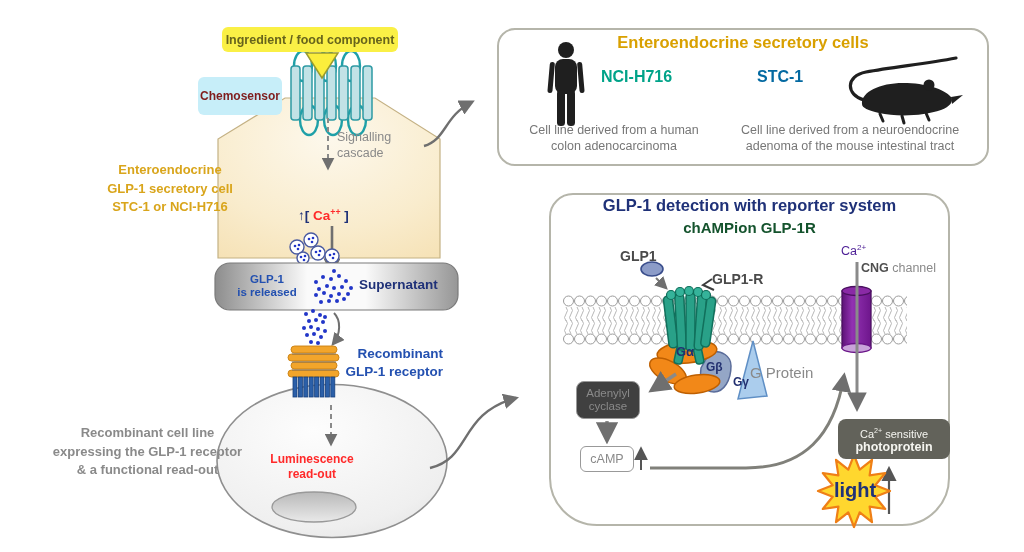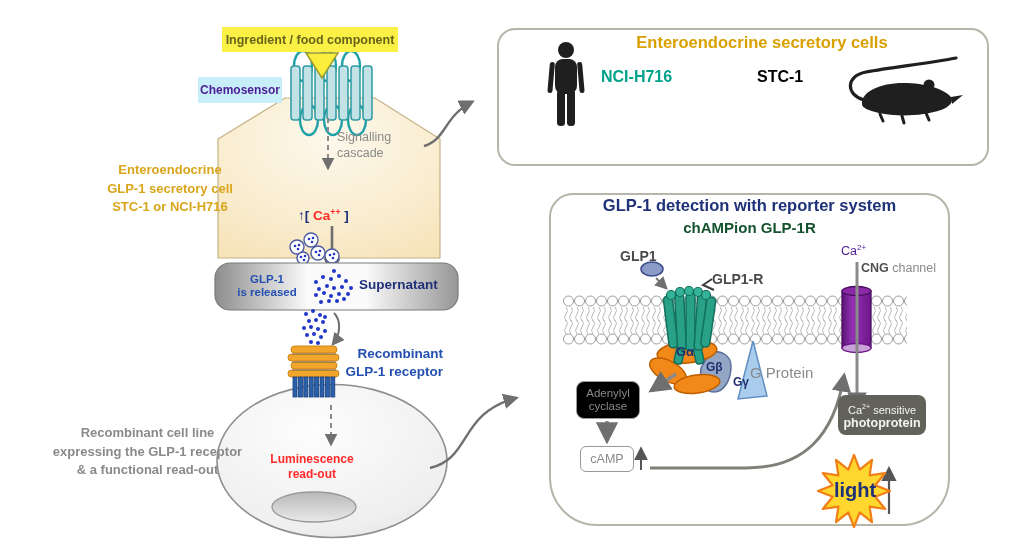--- a/index.html
+++ b/index.html
@@ -3,25 +3,25 @@
 <meta charset="utf-8">
 <style>
   html,body{margin:0;padding:0;background:#fff;}
   #canvas{position:relative;width:1024px;height:552px;background:#fff;overflow:hidden;
           font-family:"Liberation Sans",sans-serif;}
   .panel{position:absolute;background:#fff;border:2px solid #B5B5AA;box-sizing:border-box;z-index:1;}
   svg.layer{position:absolute;left:0;top:0;z-index:2;}
   .lbl{position:absolute;z-index:3;white-space:nowrap;}
   .ctr{text-align:center;white-space:normal;}
   .b{font-weight:bold;}
-  .gold{color:#D9A51B}.gold2{color:#D9A000}.teal{color:#00A389}.mag{color:#000000}
+  .gold{color:#D9A51B}.gold2{color:#D9A000}.teal{color:#00A389}.mag{color:#0369a1}
   .navy{color:#1F3178}.cyan{color:#14532d}.royal{color:#2350B0}.red{color:#FF2A2A}
   .gray{color:#8A8A8A}.dgray{color:#4A4A4A}.mgray{color:#4c1d95}
   .box{position:absolute;z-index:3;display:flex;align-items:center;justify-content:center;
-       box-sizing:border-box;text-align:center;}
+       box-sizing:border-box;text-align:center;border-radius:6px;}
   sup{font-size:0.65em;}
 </style>
 </head>
 <body>
 
 <div id="canvas">
 
   <div class="panel" style="left:497px;top:28px;width:492px;height:138px;border-radius:18px;"></div>
   <div class="panel" style="left:549px;top:193px;width:401px;height:333px;border-radius:24px 24px 48px 48px;"></div>
 
@@ -256,21 +256,21 @@
     <line x1="607" y1="421" x2="607" y2="440" stroke="#8a8a8a" stroke-width="3.4" marker-end="url(#ah)"></line>
     <line x1="641" y1="470" x2="641" y2="449" stroke="#555" stroke-width="2" marker-end="url(#ahd)"></line>
     <path d="M650,468 H746 C804,468 834,436 844,376" fill="none" stroke="#80807A" stroke-width="3" marker-end="url(#ah)"></path>
     <line x1="889" y1="514" x2="889" y2="469" stroke="#555" stroke-width="2.2" marker-end="url(#ahd)"></line>
 
     <polygon points="854,455 859.7,469.7 872,459.8 869.6,475.4 885.2,473 875.3,485.3 890,491 875.3,496.7 885.2,509 869.6,506.6 872,522.2 859.7,512.3 854,527 848.3,512.3 836,522.2 838.4,506.6 822.8,509 832.7,496.7 818,491 832.7,485.3 822.8,473 838.4,475.4 836,459.8 848.3,469.7" fill="#FFD72E" stroke="#EF7F16" stroke-width="2.2" stroke-linejoin="round"></polygon>
   </svg>
 
   <div class="box b" style="left:222px;top:27px;width:176px;height:25px;background:#FAF046;color:#67641C;font-size:12.5px;">Ingredient / food component</div>
 
-  <div class="box b" style="left:198px;top:77px;width:84px;height:26px;background:#C7EEF9;color:#4c1d95;font-size:12px;">Chemosensor</div>
+  <div class="box b" style="left:198px;top:77px;width:84px;height:38px;background:#C7EEF9;color:#7f1d1d;font-size:12px;">Chemosensor</div>
 
   <div class="lbl gray" style="left:337px;top:129px;font-size:12.5px;line-height:16px;">
     <div>Signalling</div>
     <div>cascade</div>
   </div>
 
   <div class="lbl b" style="left:298px;top:206px;font-size:13.5px;">
     <span class="navy">↑[ </span><span class="red"><span>Ca</span><sup>++</sup></span><span class="navy"> ]</span>
   </div>
 
@@ -296,54 +296,62 @@
     <div>Luminescence</div>
     <div>read-out</div>
   </div>
 
   <div class="lbl ctr b gray" style="left:24px;top:424px;width:247px;font-size:13px;line-height:18.5px;">
     <div>Recombinant cell line</div>
     <div>expressing the GLP-1 receptor</div>
     <div>&amp; a functional read-out</div>
   </div>
 
-  <div class="lbl ctr b gold2" style="left:516px;top:33px;width:492px;font-size:16.5px;">Enteroendocrine secretory cells</div>
+  <div class="lbl ctr b gold2" style="left:497px;top:33px;width:492px;font-size:16.5px;">Enteroendocrine secretory cells</div>
   <div class="lbl b teal" style="left:601px;top:68px;font-size:16px;">NCI-H716</div>
   <div class="lbl b mag" style="left:757px;top:68px;font-size:16px;">STC-1</div>
+  <div class="lbl ctr gray" style="left:517px;top:122px;width:194px;font-size:12.5px;line-height:16px;color:#777;">
+    <div>Cell line derived from a human</div>
+    <div>colon adenocarcinoma</div>
+  </div>
+  <div class="lbl ctr" style="left:720px;top:122px;width:260px;font-size:12.5px;line-height:16px;color:#777;">
+    <div>Cell line derived from a neuroendocrine</div>
+    <div>adenoma of the mouse intestinal tract</div>
+  </div>
 
   <div class="lbl ctr b navy" style="left:549px;top:196px;width:401px;font-size:16.5px;">GLP-1 detection with reporter system</div>
   <div class="lbl ctr b cyan" style="left:549px;top:219px;width:401px;font-size:15px;">chAMPion GLP-1R</div>
 
   <div class="lbl b dgray" style="left:604px;top:248px;font-size:14px;margin-left:16px;">GLP1</div>
   <div class="lbl b dgray" style="left:712px;top:271px;font-size:14px;">GLP1-R</div>
 
   <div class="lbl mgray" style="left:841px;top:243px;font-size:12.5px;">
     <span>Ca</span><sup>2+</sup>
   </div>
   <div class="lbl" style="left:861px;top:261px;font-size:12.5px;">
     <span class="b" style="color:#4f4f4f;">CNG</span><span class="gray"> channel</span>
   </div>
 
   <div class="lbl b" style="left:676px;top:344px;font-size:13px;color:#223070;">Gα</div>
   <div class="lbl b" style="left:706px;top:360px;font-size:12px;color:#223070;">Gβ</div>
   <div class="lbl b" style="left:733px;top:375px;font-size:12px;color:#223070;">Gγ</div>
   <div class="lbl gray" style="left:750px;top:364px;font-size:15px;">G Protein</div>
 
   <div class="box" style="left:576px;top:381px;width:64px;height:38px;border:1.5px solid #999;border-radius:8px;
-              background:#000000;color:#8a8a8a;font-size:11.5px;line-height:13.5px;">
+              background:#404040;color:#8a8a8a;font-size:11.5px;line-height:13.5px;">
     <div>
       <div>Adenylyl</div>
       <div>cyclase</div>
     </div>
   </div>
 
   <div class="box" style="left:580px;top:446px;width:54px;height:26px;border:1.5px solid #999;border-radius:6px;
               background:#fff;color:#8a8a8a;font-size:12.5px;">cAMP</div>
 
-  <div class="box" style="left:838px;top:395px;width:88px;height:40px;background:#62625A;border-radius:8px;
+  <div class="box" style="left:838px;top:419px;width:112px;height:40px;background:#62625A;border-radius:8px;
               color:#F5F5F0;font-size:11px;line-height:14px;">
     <div>
       <div><span>Ca</span><sup>2+</sup><span> sensitive</span></div>
       <div class="b" style="font-size:12.5px;">photoprotein</div>
     </div>
   </div>
 
   <div class="lbl ctr b navy" style="left:824px;top:479px;width:62px;font-size:20px;">light</div>
 
 </div>

